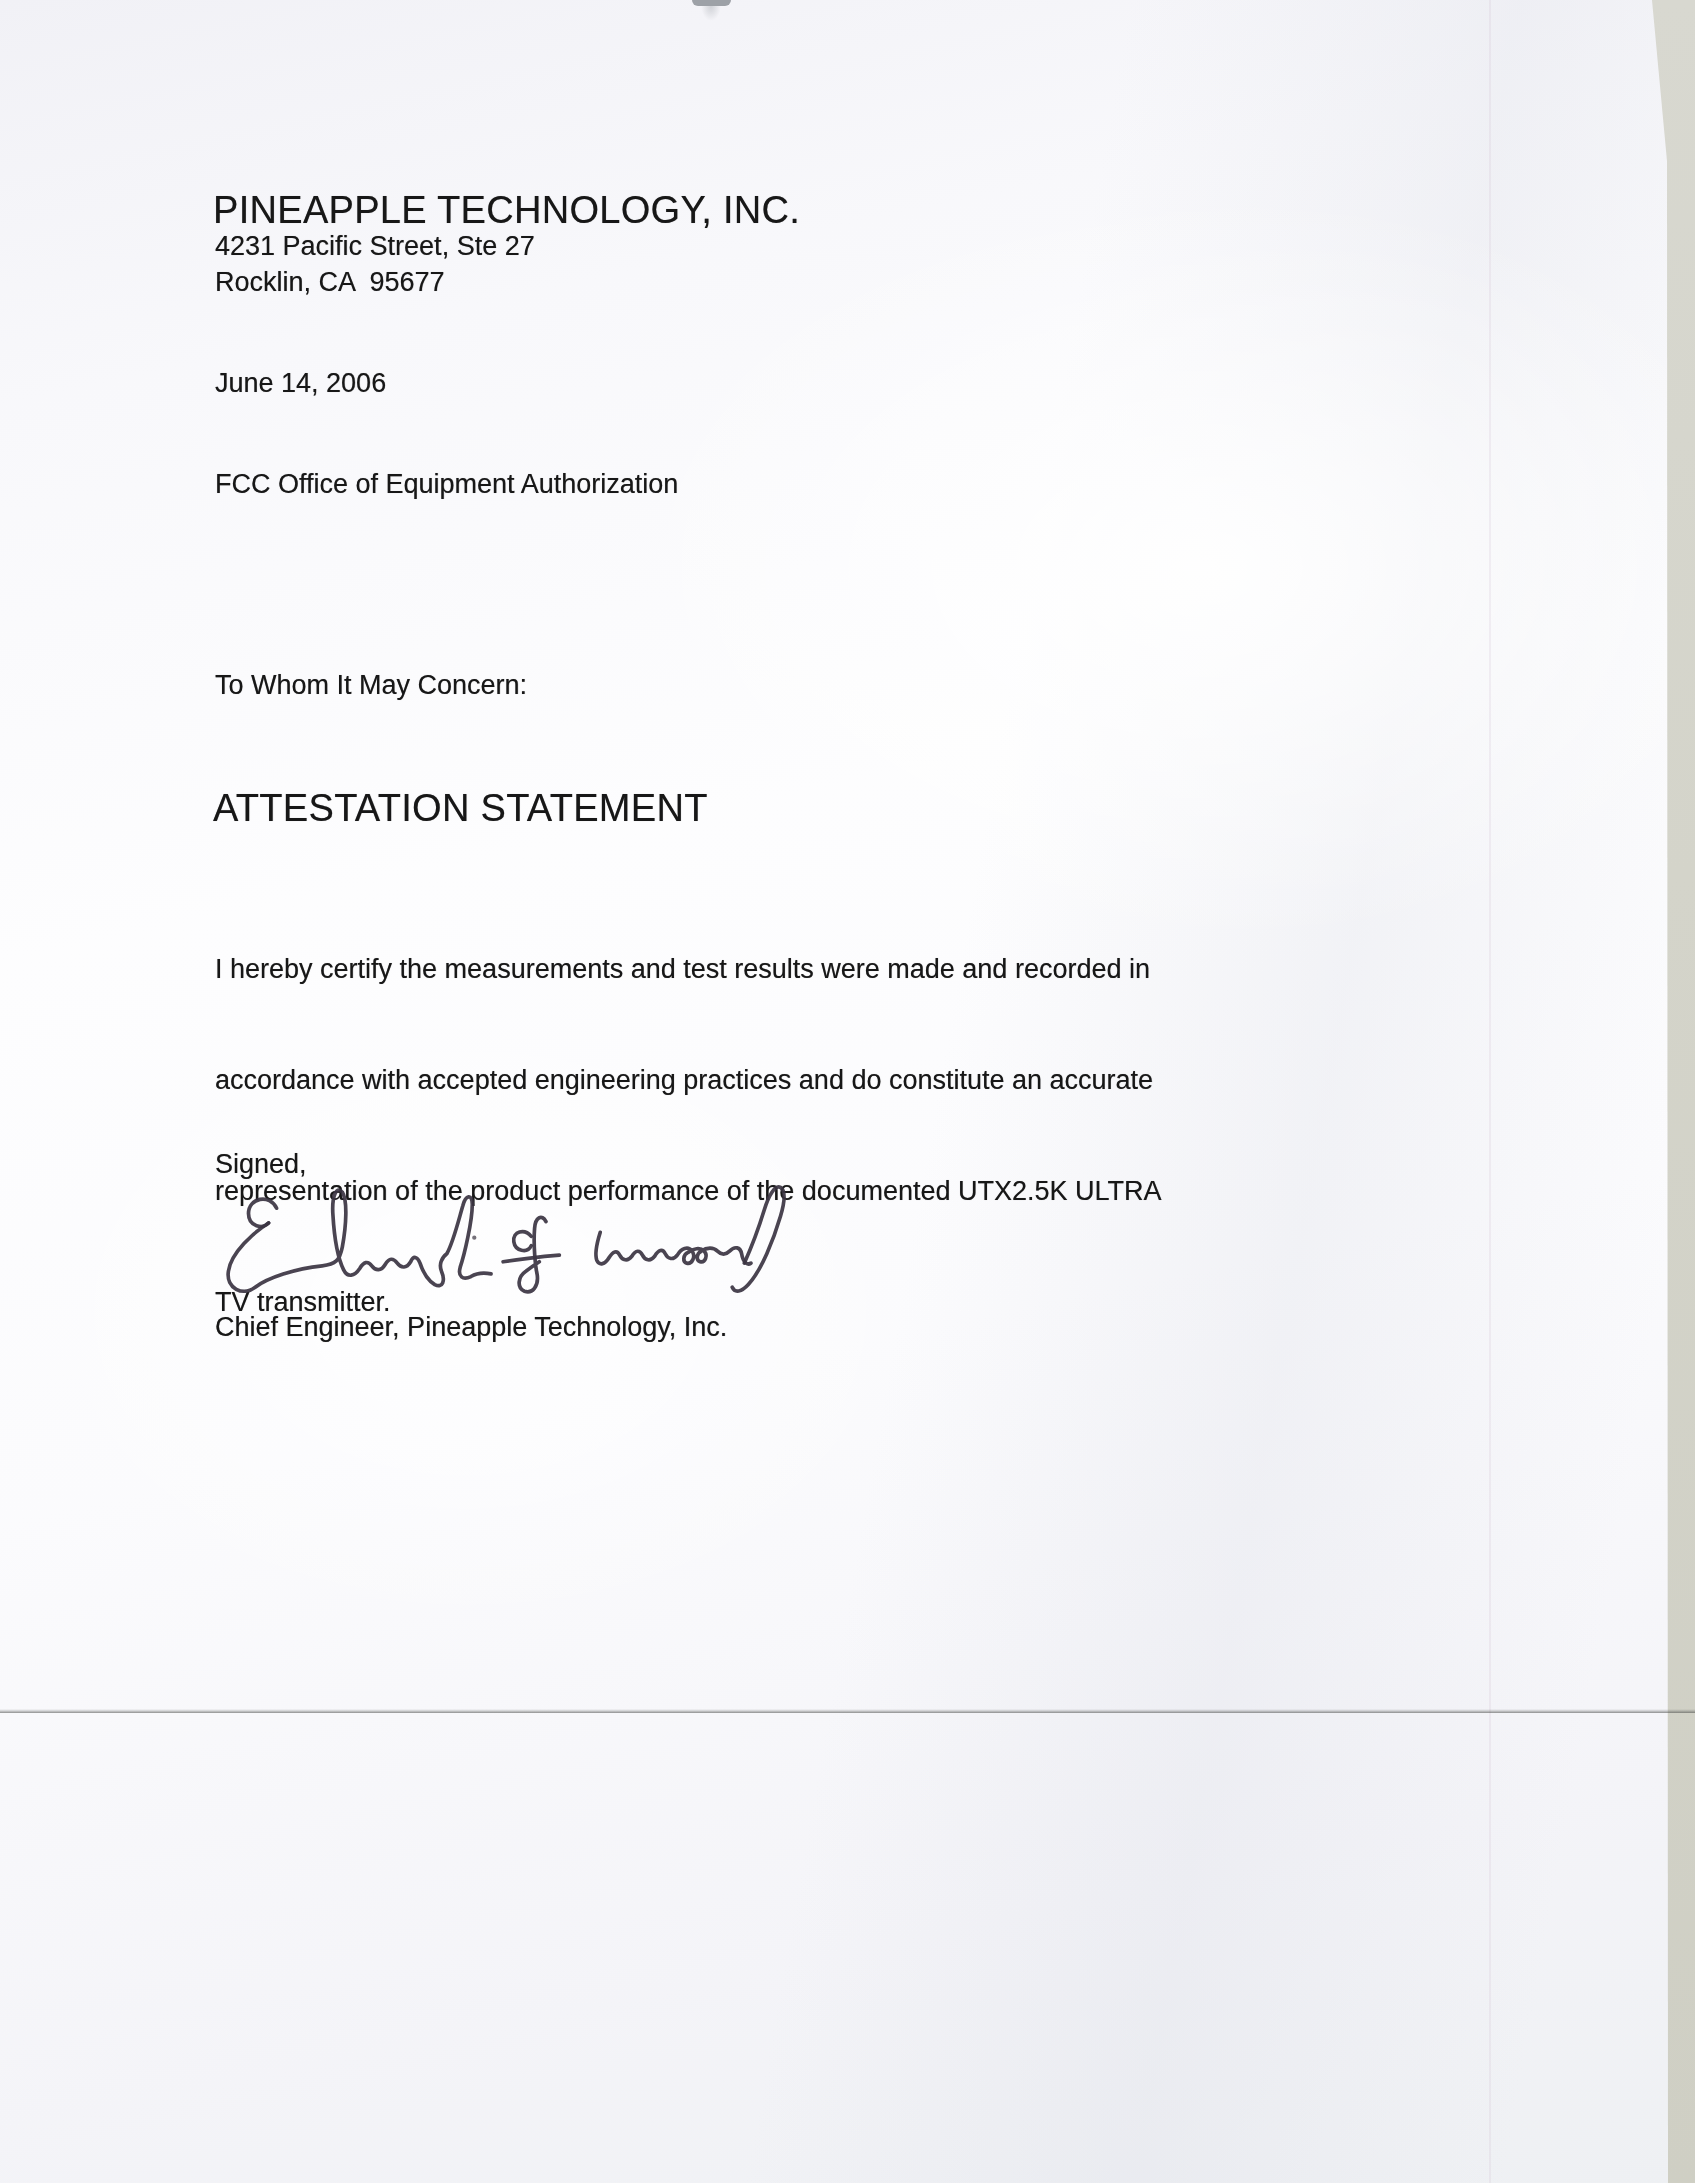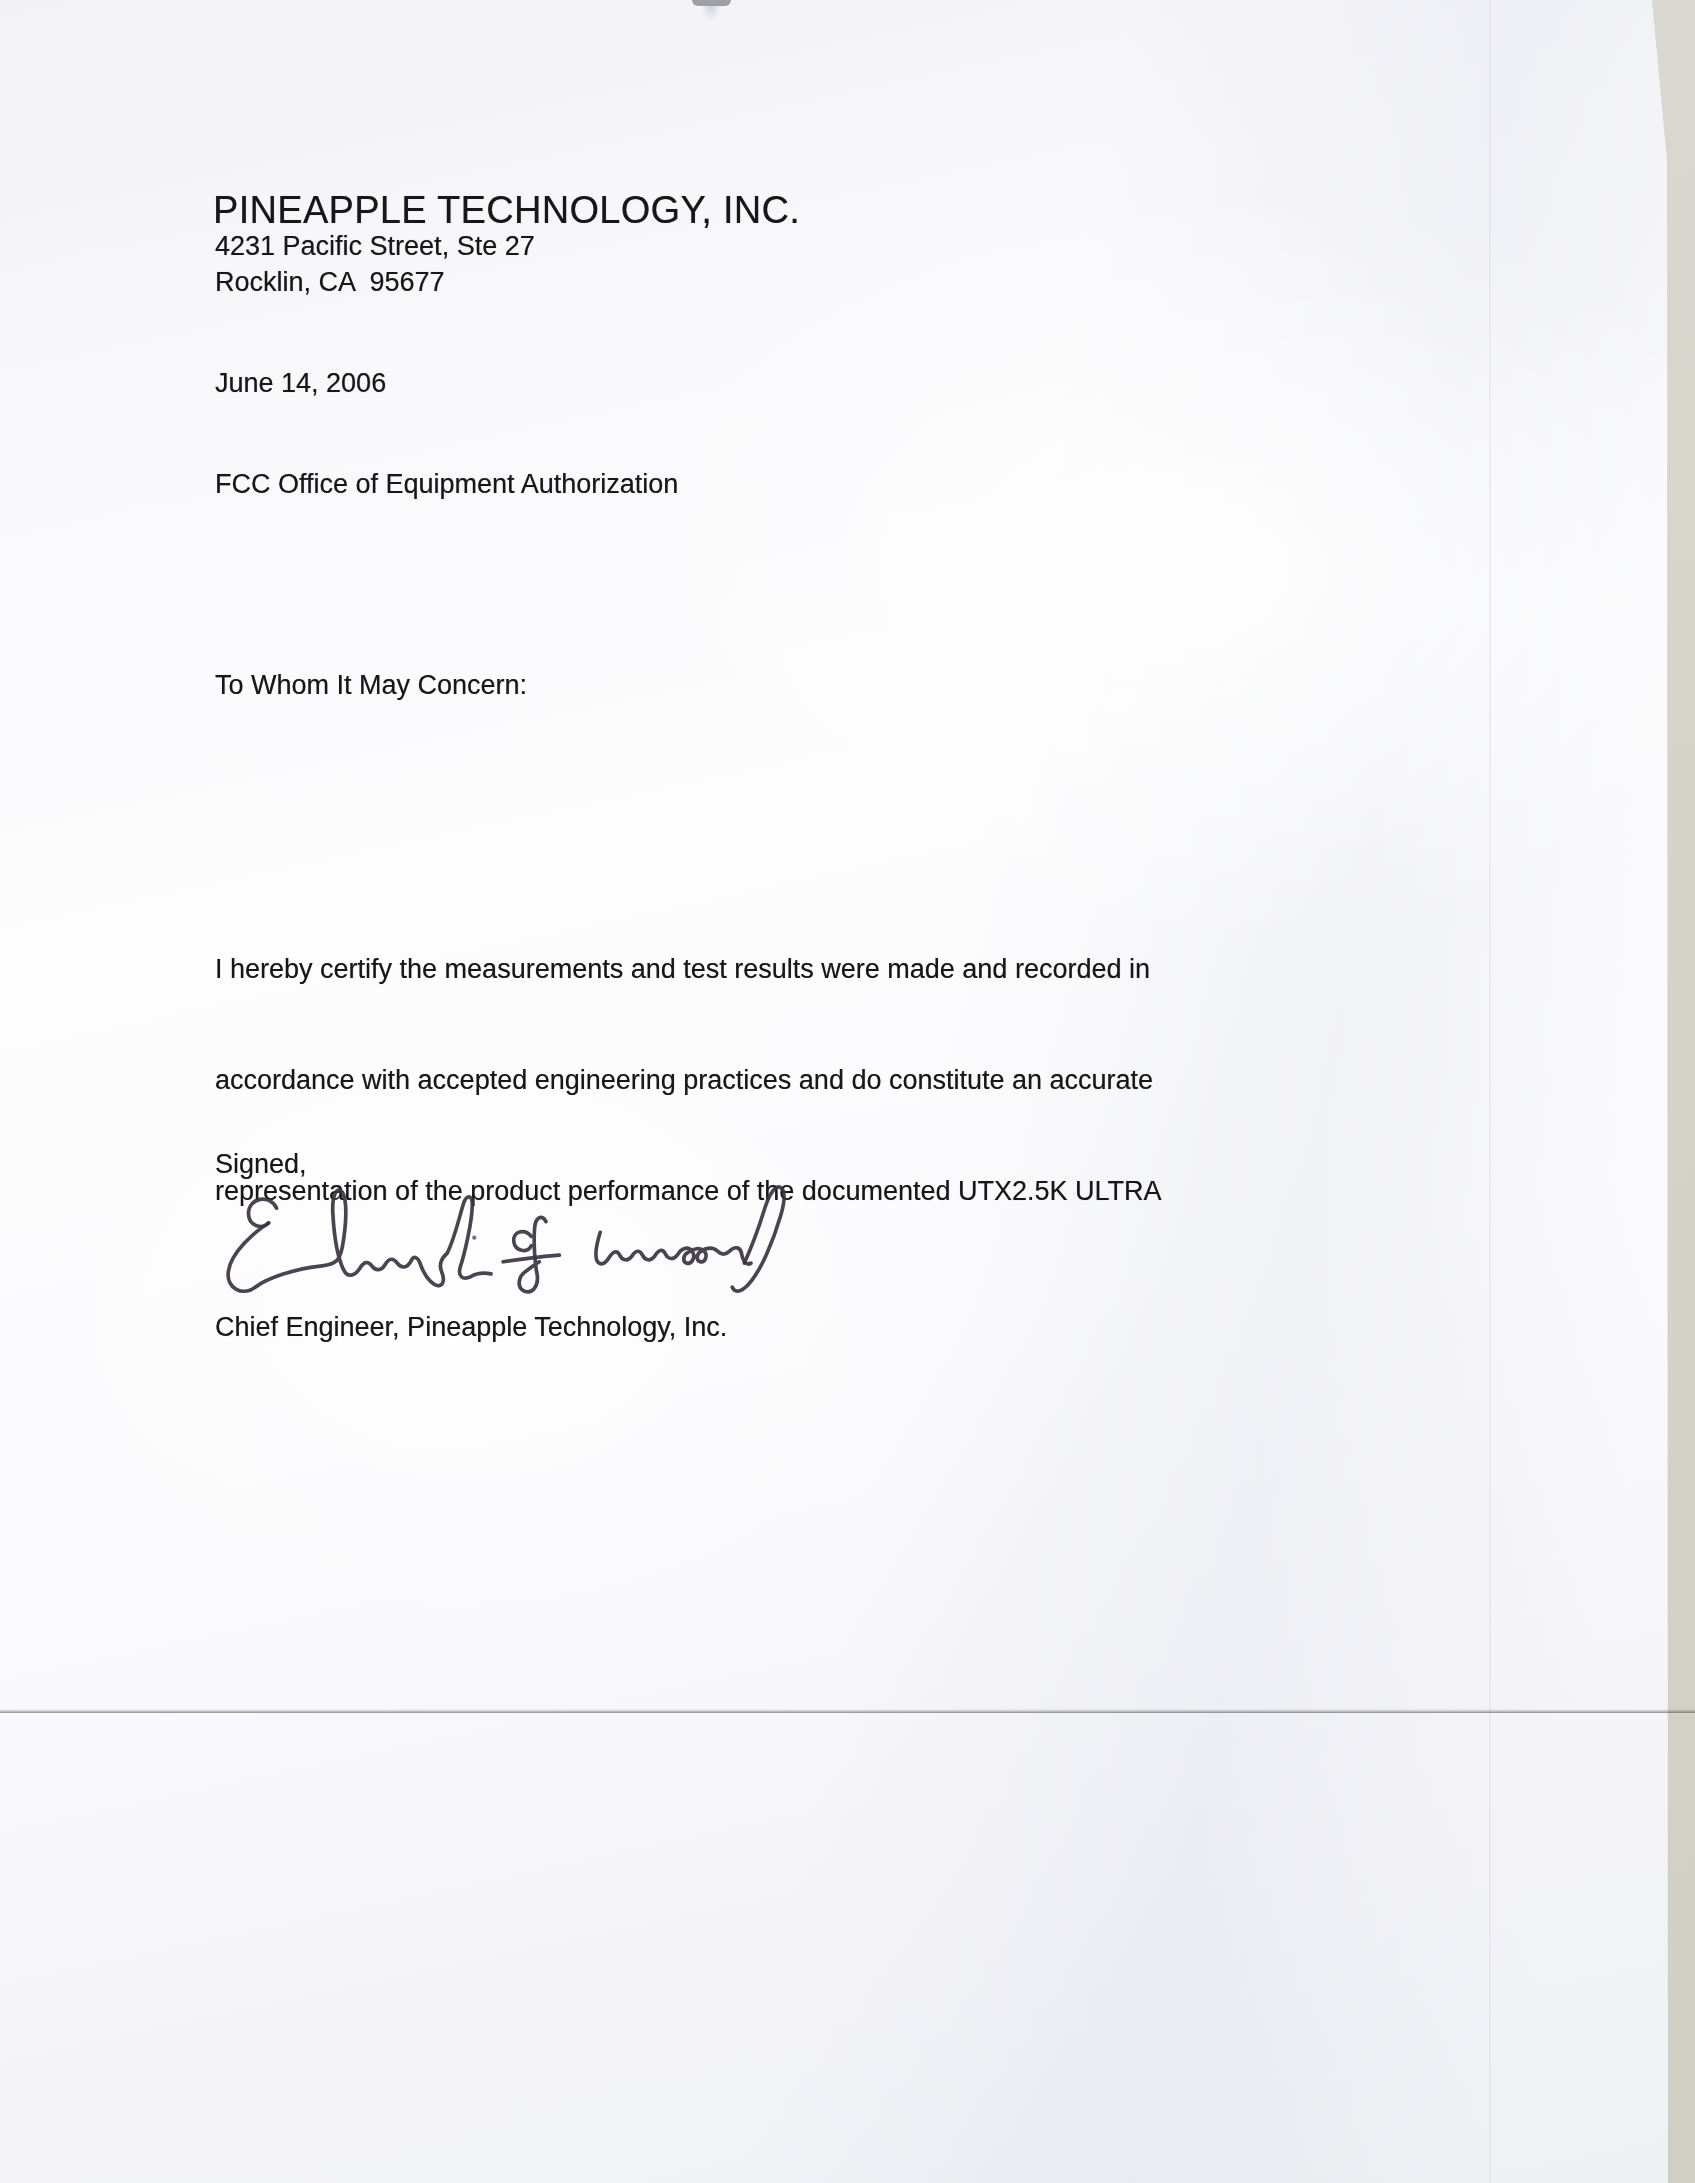--- a/index.html
+++ b/index.html
@@ -58,25 +58,27 @@
     <div class="txt t-md" style="left:215px;top:231px;">4231 Pacific Street, Ste 27</div>
 
     <div class="txt t-md" style="left:215px;top:267px;">Rocklin, CA  95677</div>
 
     <div class="txt t-md" style="left:215px;top:368px;">June 14, 2006</div>
 
     <div class="txt t-md" style="left:215px;top:469px;">FCC Office of Equipment Authorization</div>
 
     <div class="txt t-md" style="left:215px;top:670px;">To Whom It May Concern:</div>
 
+    <div class="txt t-lg" style="left:213px;top:787px;">ATTESTATION STATEMENT</div>
 
     <div class="txt t-md" style="left:215px;top:877px;line-height:37px;">
       <div>I hereby certify the measurements and test results were made and recorded in</div>
       <div>accordance with accepted engineering practices and do constitute an accurate</div>
       <div>representation of the product performance of the documented UTX2.5K ULTRA</div>
+      <div>TV transmitter.</div>
     </div>
 
     <div class="txt t-md" style="left:215px;top:1149px;">Signed,</div>
 
     <svg class="sig-svg" viewBox="0 0 900 200" role="img" aria-label="Handwritten signature">
 
       <path d="M92,60 C82,38 50,44 50,68 C50,88 72,92 80,82"></path>
 
       <path d="M80,82 C58,96 24,126 20,154 C16,180 42,192 60,178
                C78,164 120,150 160,146 C180,144 186,138 190,118

